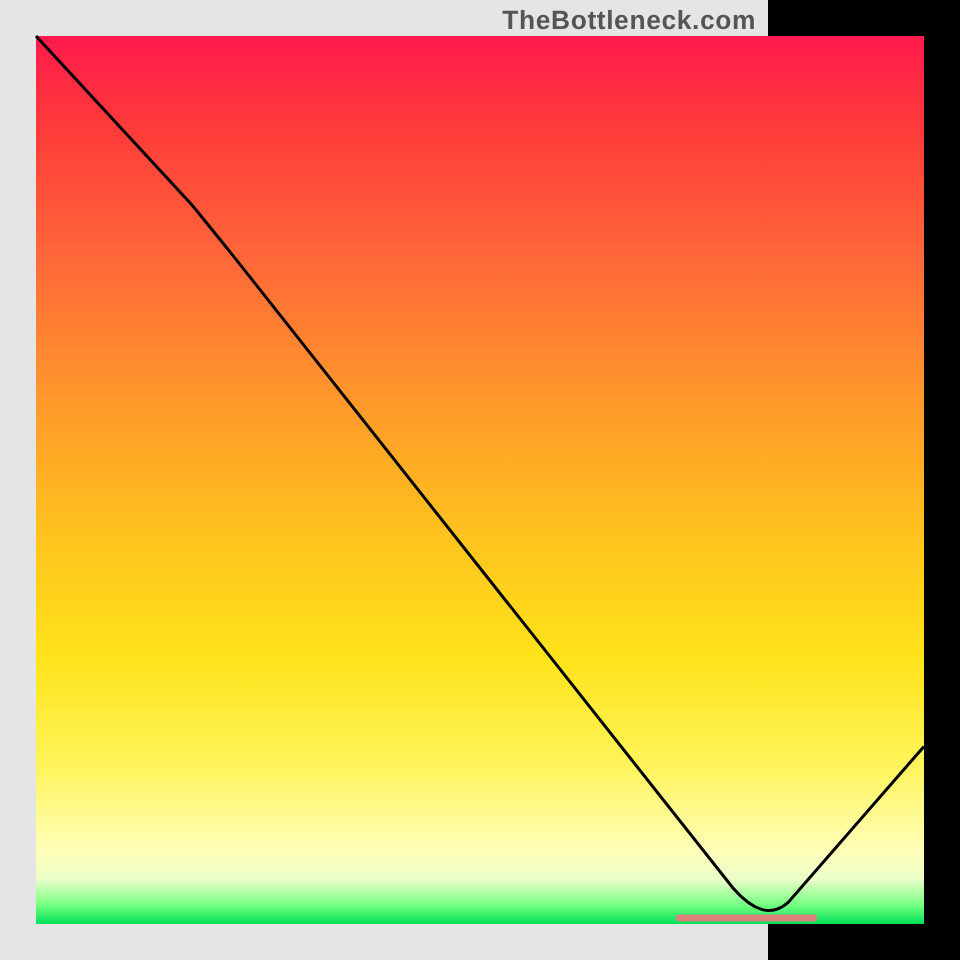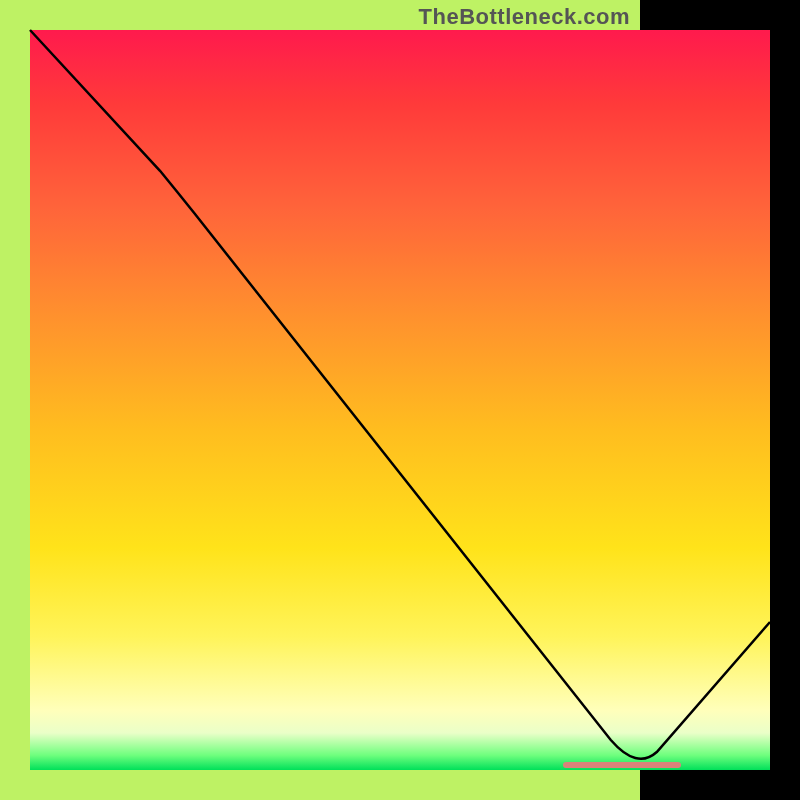--- a/index.html
+++ b/index.html
@@ -8,21 +8,21 @@
     width: 800px;
     height: 800px;
     background: #000;
     overflow: hidden;
     font-family: Arial, Helvetica, sans-serif;
   }
   .frame {
     width: 640px;
     height: 800px;
     position: relative;
-    background: #bef264;
+    background: #e5e5e5;
   }
   .watermark {
     position: absolute;
     top: 4px;
     right: 10px;
     color: #555;
     font-size: 22px;
     font-weight: 600;
     letter-spacing: 0.5px;
     user-select: none;

